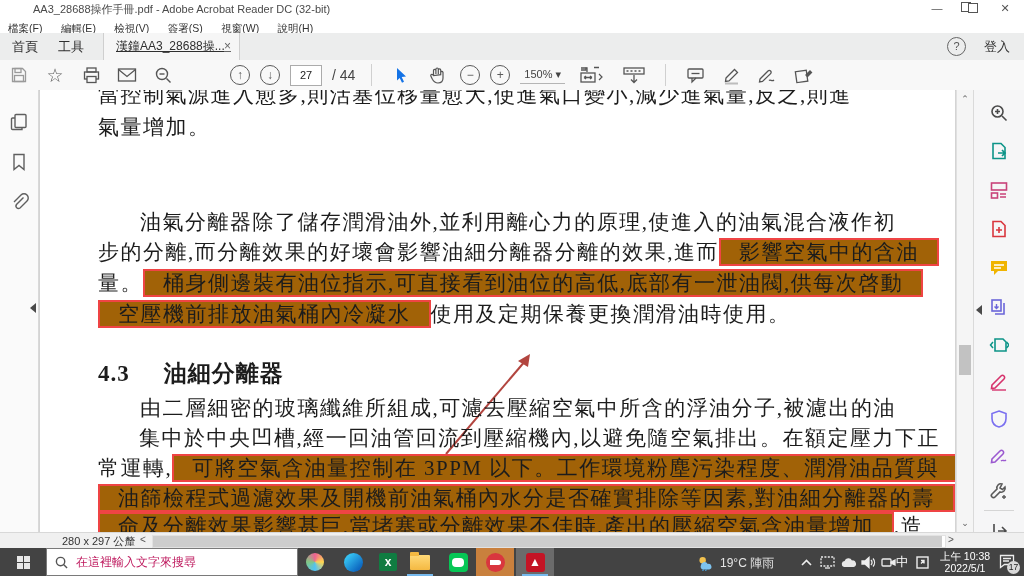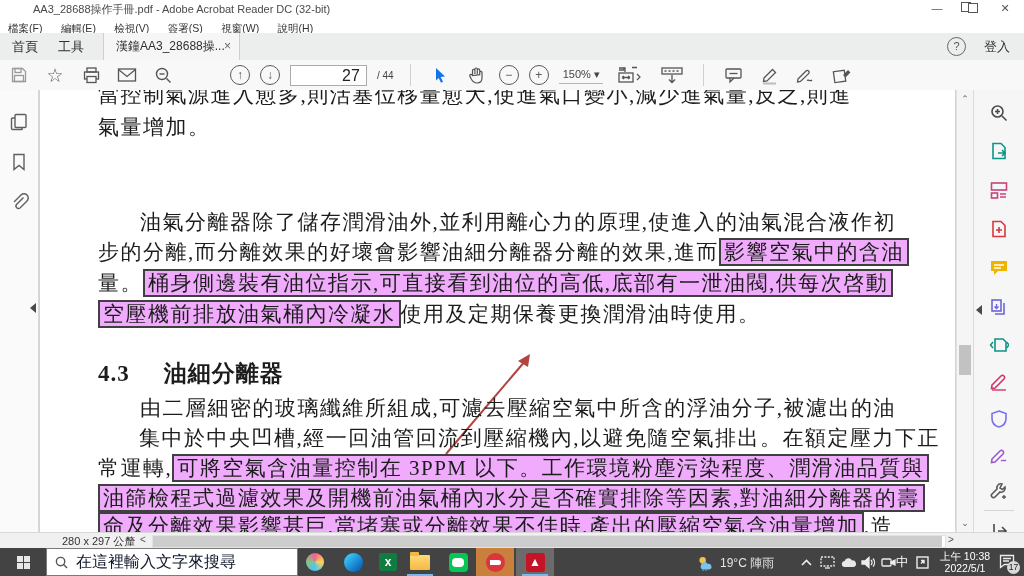--- a/index.html
+++ b/index.html
@@ -11,69 +11,69 @@
   #title-text{left:33px;top:2px;font-size:11px;color:#4a4a4a;white-space:nowrap;text-align:right;}
   .winctl{top:0;width:34px;height:18px;text-align:center;line-height:17px;font-size:11px;color:#555;}
   .sq{display:inline-block;width:8px;height:8px;border:1px solid #555;}
   .sq2{display:inline-block;width:8px;height:8px;border:1px solid #555;position:relative;top:1px;left:-3px;background:#fff;}
   #menubar{left:0;top:18px;width:1024px;height:15px;background:#ffffff;}
   .menu-item{font-size:10.5px;color:#333;margin-right:14px;display:inline-block;}
   #menubar-inner{left:8px;top:0px;}
   #tabbar{left:0;top:33px;width:1024px;height:27px;background:#eceded;border-bottom:1px solid #dcdcdc;}
   .tab{font-size:13px;color:#2f2f2f;line-height:27px;}
   #doc-tab{left:103px;top:0;width:135px;height:27px;background:#f6f6f6;border-left:1px solid #cfcfcf;border-right:1px solid #cfcfcf;}
-  #doc-tab span{font-size:12px;}
+  #doc-tab span{font-size:12px;text-decoration:underline;}
   #help-circle{right:58px;top:4px;width:17px;height:17px;border:1px solid #666;border-radius:50%;
                text-align:center;line-height:16px;font-size:11px;color:#555;}
   #sign-in{right:14px;top:0;font-size:13px;color:#333;line-height:27px;}
   #toolbar{left:0;top:60px;width:1024px;height:30px;background:#f8f8f8;border-bottom:1px solid #cfcfcf;}
   .ti{display:inline-flex;align-items:center;justify-content:center;width:26px;height:26px;color:#5a5a5a;}
   .ti svg{display:block;}
   .circ{display:inline-flex;align-items:center;justify-content:center;width:18px;height:18px;
         border:1.4px solid #5a5a5a;border-radius:50%;font-size:12px;color:#5a5a5a;}
   .tdiv{display:inline-block;width:1px;height:22px;background:#d0d0d0;margin:0 6px;vertical-align:middle;}
   #toolbar-inner{display:flex;align-items:center;height:30px;padding-left:6px;gap:10px;}
   #page-box{width:30px;height:19px;border:1px solid #ababab;background:#fff;text-align:center;
-            font-size:16px;line-height:19px;color:#222;padding-left:45px;}
-  #page-total{font-size:10px;color:#444;}
+            font-size:11px;line-height:19px;color:#222;}
+  #page-total{font-size:14px;color:#444;}
   #zoom-box{font-size:11px;color:#444;border-bottom:1px solid #b5b5b5;padding:2px 4px;white-space:nowrap;}
   
   #left-rail{left:0;top:90px;width:38px;height:442px;background:#fafafa;border-right:1px solid #d9d9d9;}
   .lr-icon{left:9px;width:20px;height:20px;color:#5f5f5f;}
   #right-rail{left:973px;top:90px;width:51px;height:458px;background:#f6f6f7;border-left:1px solid #dadada;}
   .rr-icon{left:14px;width:22px;height:22px;display:flex;align-items:center;justify-content:center;}
   #v-scroll{left:956px;top:90px;width:17px;height:442px;background:#f5f5f5;border-left:1px solid #e0e0e0;}
   .scroll-arrow{left:3px;width:10px;height:10px;color:#606060;font-size:9px;line-height:10px;text-align:center;}
   #v-thumb{left:2px;top:255px;width:12px;height:30px;background:#c2c2c2;}
   .panel-toggle{width:0;height:0;border-top:5px solid transparent;border-bottom:5px solid transparent;
                 border-right:6px solid #4a4a4a;}
   
   #page{left:40px;top:90px;width:915px;height:442px;background:#ffffff;overflow:hidden;
         font-family:"Liberation Serif","DejaVu Serif",serif;color:#1c1c1c;}
   .dl{position:absolute;white-space:nowrap;font-size:21px;letter-spacing:1.5px;line-height:27px;}
-  .hl{background:#f0abfc;border:2px solid #404040;padding:0 3px;}
+  .hl{background:#a16207;border:2px solid #ef4444;padding:0 18px;}
   .dhead{position:absolute;font-weight:bold;font-size:23px;white-space:nowrap;letter-spacing:1px;}
   #callout{position:absolute;left:492px;top:242px;width:390px;background:#f4dbd9;border:2px solid #b2453f;
            padding:2px 7px;font-family:"Liberation Sans","DejaVu Sans",sans-serif;
            font-size:18.5px;line-height:25px;color:#c0392b;letter-spacing:0.5px;}
   
   #statusbar{left:0;top:532px;width:1024px;height:16px;background:#f0f0f0;border-top:1px solid #d8d8d8;}
   #page-size{left:62px;top:1px;font-size:11px;color:#333;}
   #h-left{left:140px;top:1px;font-size:10px;color:#555;}
   #h-right{left:948px;top:1px;font-size:10px;color:#555;}
   #h-track{left:152px;top:2px;width:792px;height:11px;background:#ffffff;border:1px solid #e2e2e2;}
   #h-thumb{left:0px;top:0px;width:789px;height:11px;background:#cdcdcd;}
   
   #taskbar{left:0;top:548px;width:1024px;height:28px;background:#434343;color:#fff;}
   #start{left:0;top:0;width:46px;height:28px;display:flex;align-items:center;justify-content:center;}
   .wingrid{display:grid;grid-template-columns:6px 6px;grid-template-rows:6px 6px;gap:1px;}
   .wingrid div{background:#e8e8e8;}
   #tsearch{left:46px;top:0;width:252px;height:28px;background:#ffffff;border:1px solid #7a7a7a;
            box-sizing:border-box;display:flex;align-items:center;gap:8px;padding-left:8px;}
-  #tsearch span{font-size:16px;color:#0f172a;}
+  #tsearch span{font-size:12px;color:#be185d;}
   .task-tile{top:0;width:38px;height:28px;display:flex;align-items:center;justify-content:center;}
   .underline{position:absolute;left:6px;bottom:0;width:26px;height:2px;background:#76b9ed;}
   .tray-icon{top:6px;width:17px;height:17px;color:#f0f0f0;display:flex;align-items:center;justify-content:center;}
   #clock{left:936px;top:2px;width:58px;text-align:center;font-size:10.5px;line-height:12px;color:#fff;}
   #weather-text{left:720px;top:7px;font-size:12px;color:#e5e5e5;white-space:nowrap;}
   #ime{left:896px;top:6px;font-size:12.5px;color:#fff;}
   #notif-badge{position:absolute;right:-5px;bottom:-4px;width:13px;height:13px;border-radius:50%;
                background:#d9d9d9;color:#222;font-size:8.5px;line-height:13px;text-align:center;}
 </style>
 </head>

